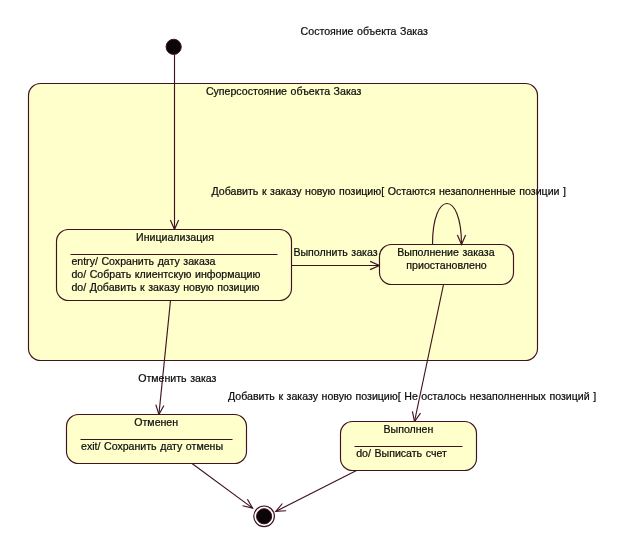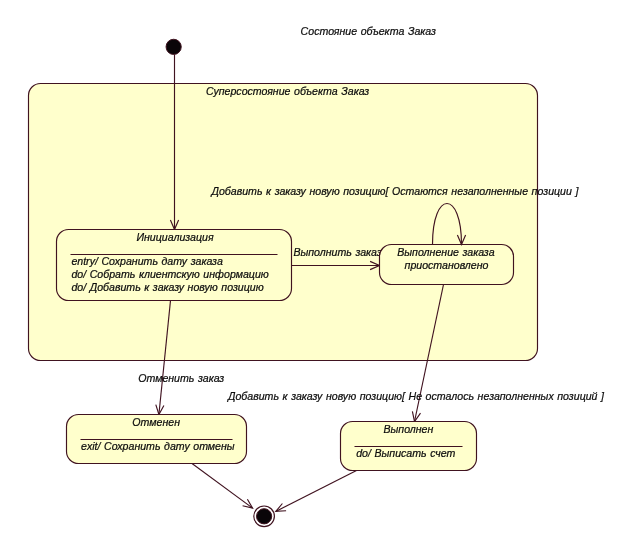--- a/index.html
+++ b/index.html
@@ -1,19 +1,19 @@
 <!DOCTYPE html>
 <html><head>
 <meta charset="utf-8">
 <title>UML State Diagram</title>
 <style>
   html,body{margin:0;padding:0;}
   body{width:626px;height:558px;background:#ffffff;overflow:hidden;
        font-family:"Liberation Sans",sans-serif;}
-  #canvas{position:relative;width:626px;height:482px;filter:opacity(1);font-style:italic;}
+  #canvas{position:relative;width:626px;height:482px;filter:opacity(1);}
   svg{display:block;}
   text{font-family:"Liberation Sans",sans-serif;font-size:10.6px;fill:#0d0d0d;
        white-space:pre;word-spacing:0.62px;stroke:#0d0d0d;stroke-width:0.22px;}
   .state-body{fill:#FFFFCC;stroke:#401320;stroke-width:1.15;}
   .edge{fill:none;stroke:#401320;stroke-width:1.15;}
   .sep{stroke:#401320;stroke-width:1.15;}
   .node-dot{fill:#0a0508;stroke:#401320;stroke-width:1;}
   .node-ring{fill:#ffffff;stroke:#401320;stroke-width:1.2;}
 </style>
 </head>

